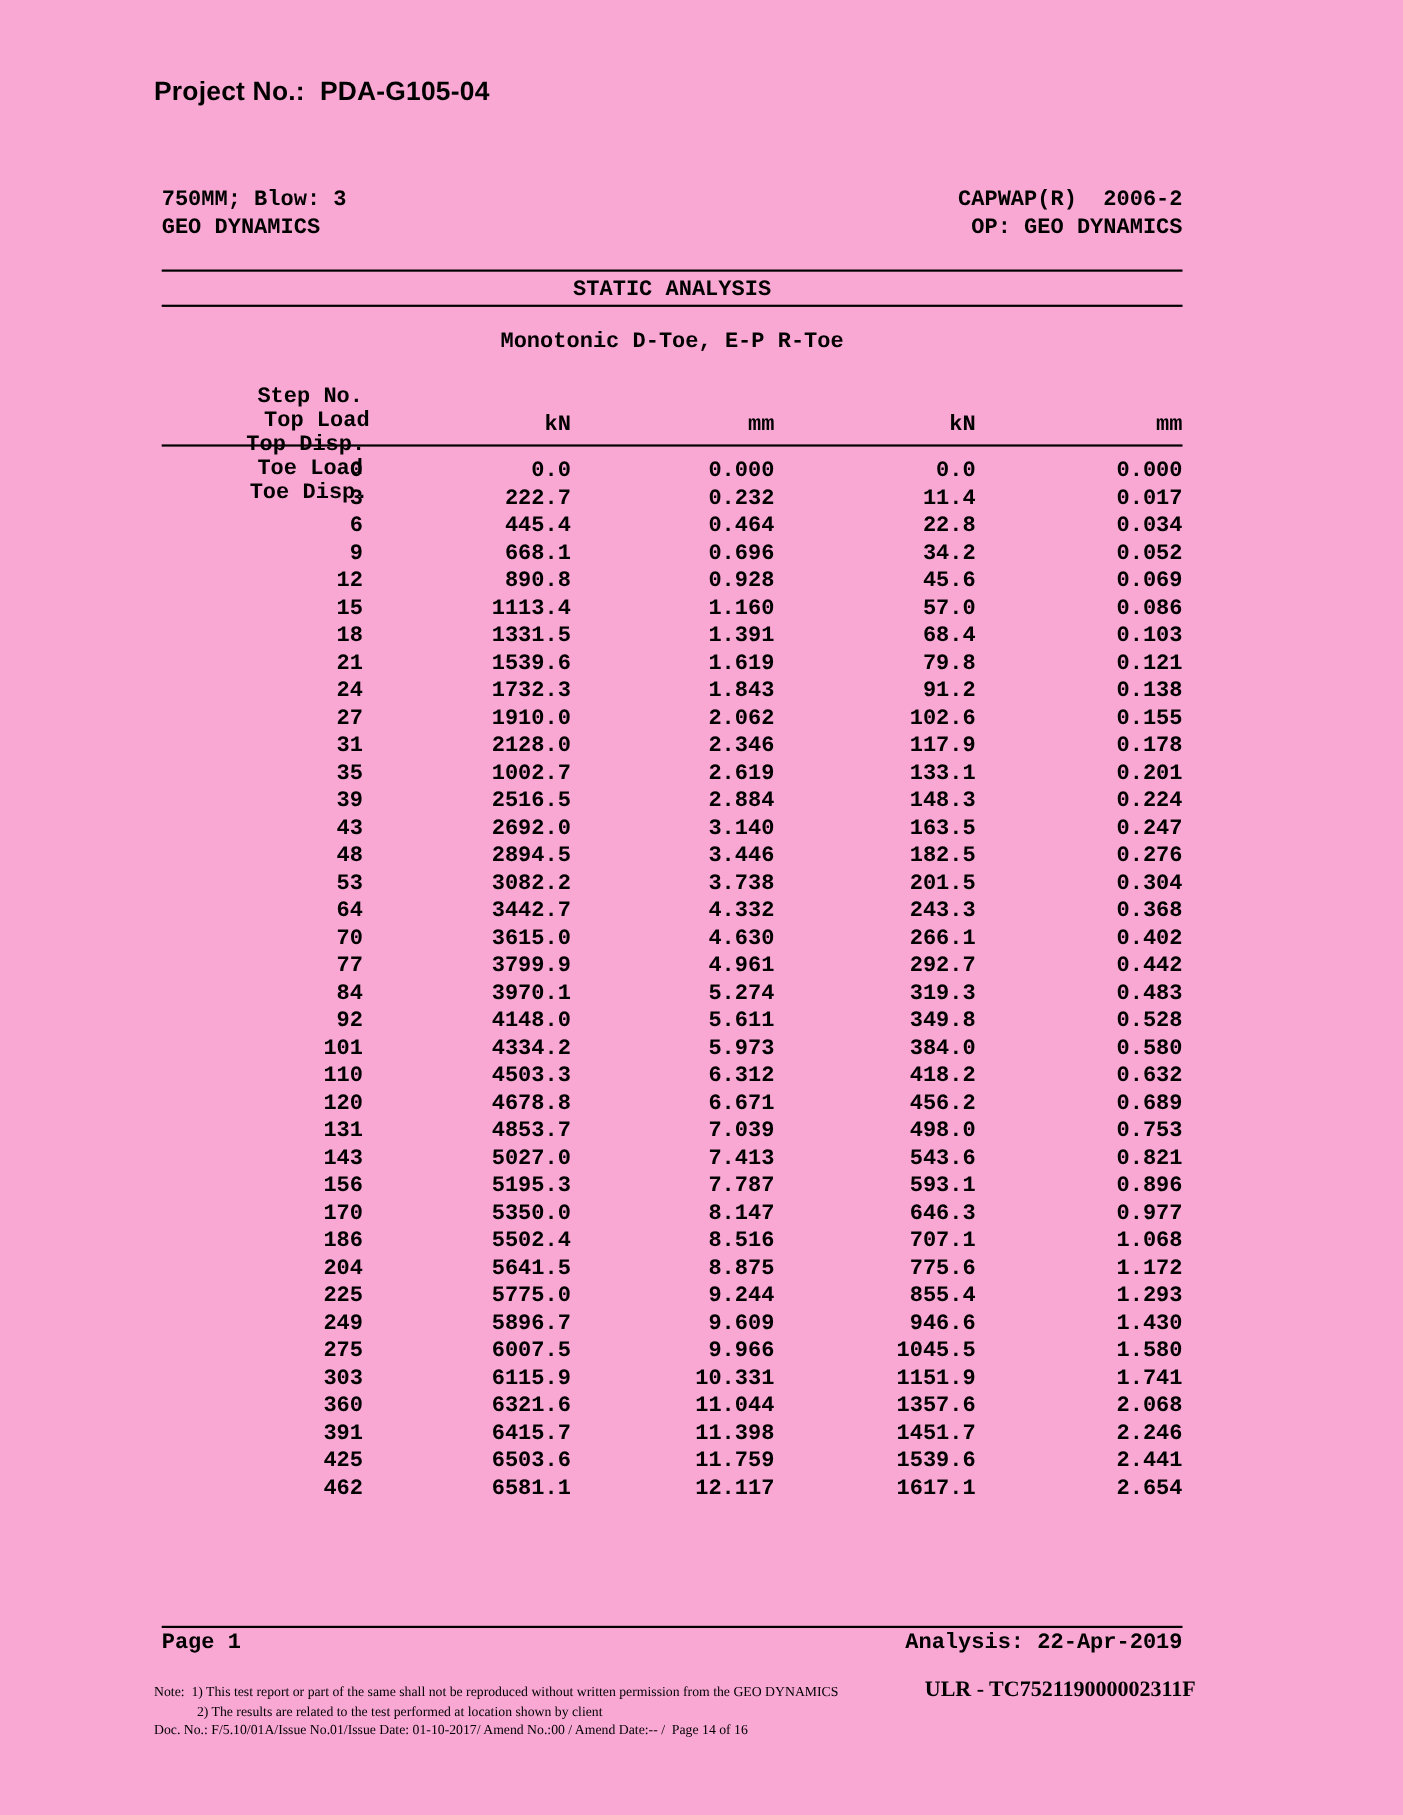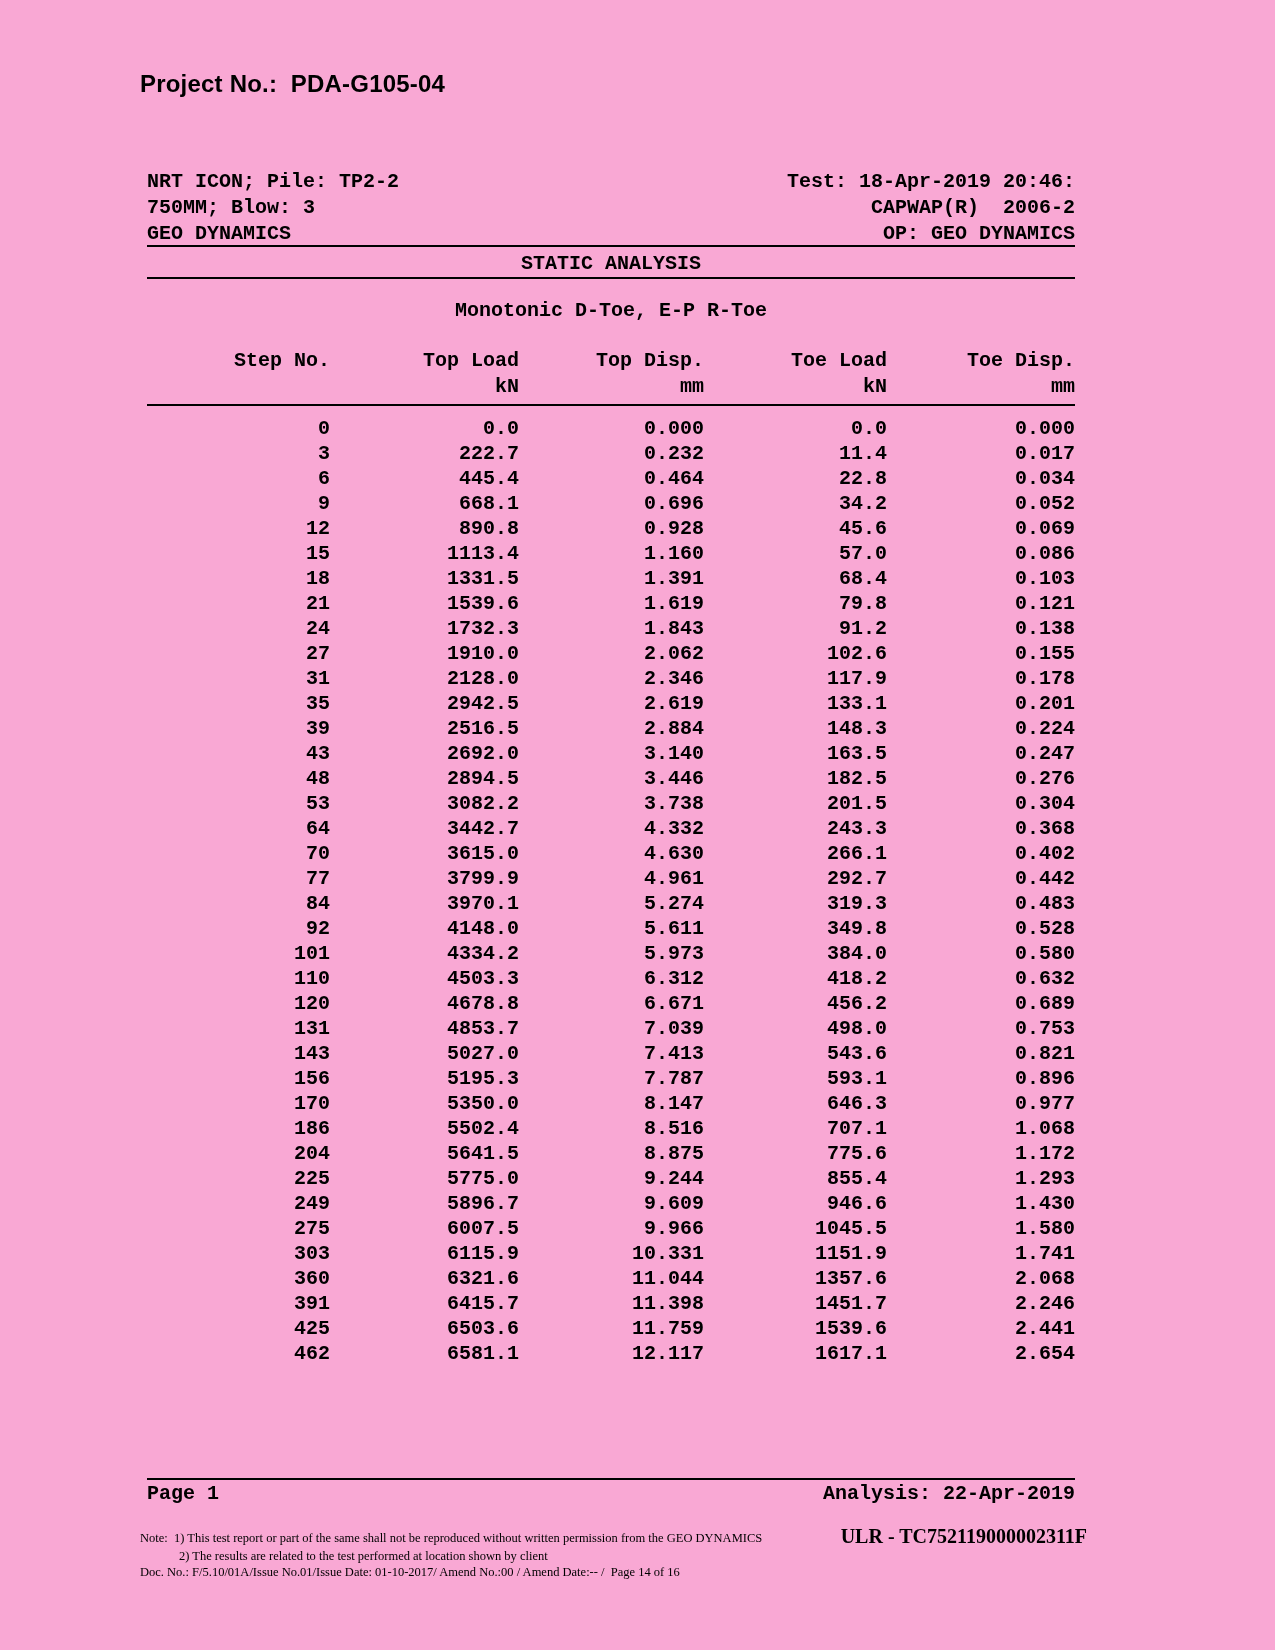--- a/index.html
+++ b/index.html
@@ -31,21 +31,21 @@
   .subtitle{position:absolute;left:147px;top:300px;width:928px;text-align:center;line-height:22px;}
 
   .t-row{display:flex;width:928px;}
   .c{display:block;text-align:right;white-space:pre;}
   .c0{width:183px;}
   .c1{width:189px;}
   .c2{width:185px;}
   .c3{width:183px;}
   .c4{width:188px;}
 
-  .col-headers{position:absolute;left:147px;top:350px;line-height:22px;}
+  .col-headers{position:absolute;left:147px;top:350px;line-height:22px;flex-direction:column;}
   .col-units{position:absolute;left:147px;top:376px;line-height:22px;align-items:flex-end;}
   .table-body{position:absolute;left:147px;top:416px;width:928px;}
   .table-body .t-row{line-height:25px;height:25px;}
 
   .footer-row{
     position:absolute;left:147px;top:1483px;width:928px;
     display:flex;justify-content:space-between;line-height:22px;white-space:pre;
   }
 
   .notes{
@@ -63,24 +63,20 @@
   }
 </style>
 </head>
 <body>
 
 <div class="page">
 
   <div class="project-no">Project No.:  PDA-G105-04</div>
 
   <div class="hdr-block mono">
-    <div class="hdr-line">
-      <span>NRT ICON; Pile: TP2-2</span>
-      <span>Test: 18-Apr-2019 20:46:</span>
-    </div>
     <div class="hdr-line">
       <span>750MM; Blow: 3</span>
       <span>CAPWAP(R)  2006-2</span>
     </div>
     <div class="hdr-line">
       <span>GEO DYNAMICS</span>
       <span>OP: GEO DYNAMICS</span>
     </div>
   </div>
 
@@ -181,21 +177,21 @@
       </div>
       <div class="t-row">
         <span class="c c0">31</span>
         <span class="c c1">2128.0</span>
         <span class="c c2">2.346</span>
         <span class="c c3">117.9</span>
         <span class="c c4">0.178</span>
       </div>
       <div class="t-row">
         <span class="c c0">35</span>
-        <span class="c c1">2942.5</span>
+        <span class="c c1">1002.7</span>
         <span class="c c2">2.619</span>
         <span class="c c3">133.1</span>
         <span class="c c4">0.201</span>
       </div>
       <div class="t-row">
         <span class="c c0">39</span>
         <span class="c c1">2516.5</span>
         <span class="c c2">2.884</span>
         <span class="c c3">148.3</span>
         <span class="c c4">0.224</span>

